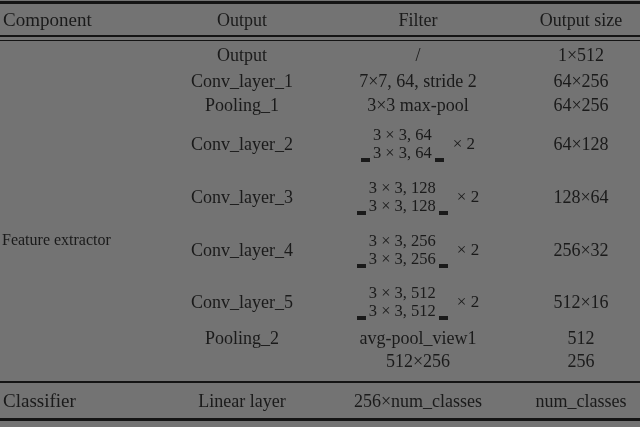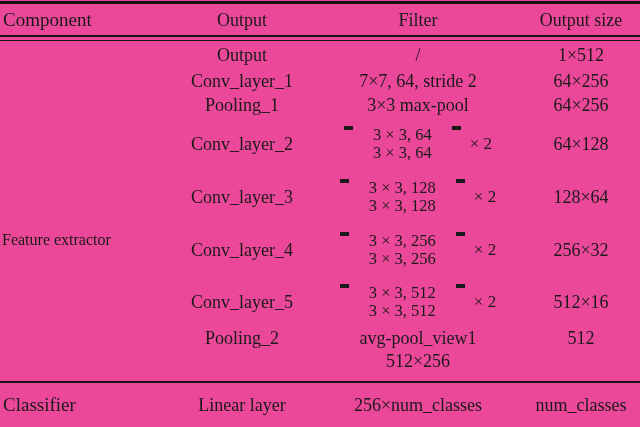--- a/index.html
+++ b/index.html
@@ -1,54 +1,54 @@
 <!DOCTYPE html>
 <html><head>
 <meta charset="utf-8">
 <style>
   html,body{margin:0;padding:0;background:#ffffff;}
   .page{
     position:relative;
     width:640px;height:427px;
-    background:#ec4899;
+    background:#737373;
     color:#1a1a1a;
     font-family:"Liberation Serif","DejaVu Serif",serif;
     overflow:hidden;
     box-sizing:border-box;
     padding-top:1px;
   }
   .rule-thick{height:3px;background:#141414;width:640px;}
   .rule-mid{height:2px;background:#141414;width:640px;margin-top:8px;}
   .double-rule{height:3px;border-top:2px solid #141414;border-bottom:1.5px solid #141414;width:640px;}
   .grid{
     display:grid;
     grid-template-columns:170px 144px 208px 118px;
   }
   .header-grid{height:31px;}
   .body-grid{
     grid-template-rows:28px 24px 24px 53px 53px 53px 51px 22px 24px;
     height:332px;
   }
-  .classifier-grid{height:44px;}
+  .classifier-grid{height:35px;}
   .cell{
     display:flex;align-items:center;justify-content:center;
     font-size:18px;line-height:22px;white-space:nowrap;
   }
   .cell.left{justify-content:flex-start;padding-left:3px;font-size:19px;}
   .c1{grid-column:1}.c2{grid-column:2}.c3{grid-column:3}.c4{grid-column:4}
   .r1{grid-row:1}.r2{grid-row:2}.r3{grid-row:3}.r4{grid-row:4}.r5{grid-row:5}
   .r6{grid-row:6}.r7{grid-row:7}.r8{grid-row:8}.r9{grid-row:9}
   .component-label{
     grid-column:1;grid-row:1 / span 9;
     font-size:16px;line-height:22px;white-space:nowrap;
     padding-left:2px;padding-top:188px;
     overflow:visible;
   }
   .matrix-cell{display:flex;align-items:center;justify-content:center;}
-  .matrix-group{display:inline-flex;align-items:flex-start;gap:17px;}
+  .matrix-group{display:inline-flex;align-items:flex-end;}
   .bracket{width:7px;border-top:2px solid #1a1a1a;border-bottom:2px solid #1a1a1a;margin:1px 0;}
   .bracket.bleft{border-left:2px solid #1a1a1a;}
   .bracket.bright{border-right:2px solid #1a1a1a;}
   .matrix-lines{
     display:flex;flex-direction:column;align-items:center;
     font-size:16.5px;line-height:18px;padding:1px 3px;white-space:nowrap;
   }
   .multiplier{margin-left:9px;font-size:17px;align-self:center;}
 </style>
 </head>
@@ -137,20 +137,21 @@
       </span>
       <span class="multiplier">× 2</span>
     </div>
     <div class="cell c4 r7">512×16</div>
 
     <div class="cell c2 r8">Pooling_2</div>
     <div class="cell c3 r8">avg-pool_view1</div>
     <div class="cell c4 r8">512</div>
 
     <div class="cell c3 r9">512×256</div>
+    <div class="cell c4 r9">256</div>
 
   </div>
 
   <div class="rule-mid"></div>
 
   <div class="grid classifier-grid">
     <div class="cell c1 left">Classifier</div>
     <div class="cell c2">Linear layer</div>
     <div class="cell c3">256×num_classes</div>
     <div class="cell c4">num_classes</div>

